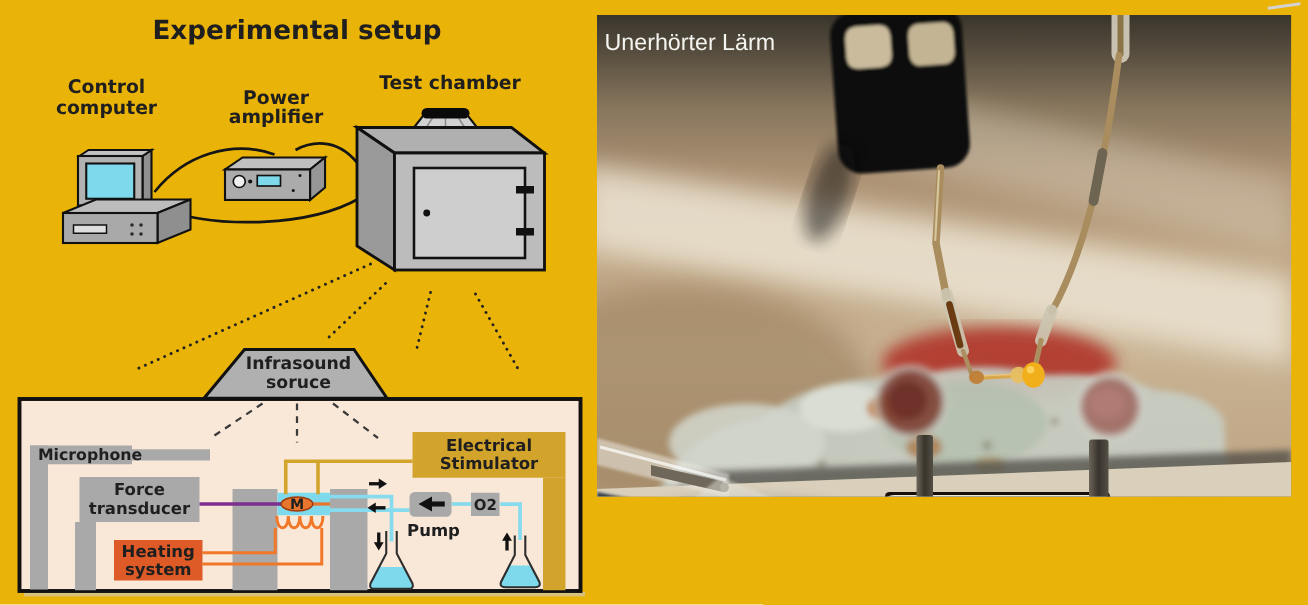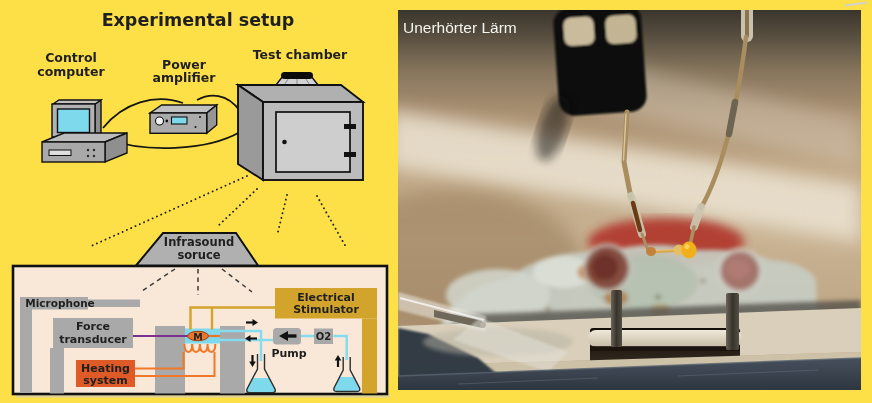--- a/index.html
+++ b/index.html
@@ -1,19 +1,19 @@
 <!DOCTYPE html>
 <html><head>
 <meta charset="utf-8">
 <style>
   html,body{margin:0;padding:0;background:#ffffff;}
-  #screenshot{position:relative;width:872px;height:403px;background:#fde047;overflow:hidden;
+  #screenshot{position:relative;width:872px;height:403px;background:#eab308;overflow:hidden;
               font-family:"DejaVu Sans",sans-serif;}
   #diagram-svg{position:absolute;left:0;top:0;}
-  #photo{position:absolute;left:398px;top:10px;width:463px;height:380px;overflow:hidden;}
+  #photo{position:absolute;left:398px;top:10px;width:463px;height:321px;overflow:hidden;}
   #artifact-line{position:absolute;left:845px;top:3px;width:22px;height:2px;background:#d2d2d2;
                  transform:rotate(-8deg);}
   .dt{font-family:"DejaVu Sans",sans-serif;font-weight:600;fill:#1f1f1f;}
   .t175{font-size:17.5px;}
   .t125{font-size:12.5px;}
   .t115{font-size:11.5px;}
   .t11{font-size:11px;}
   .t105{font-size:10.5px;}
   .t10{font-size:10px;}
   .t95{font-size:9.5px;font-weight:700;}

